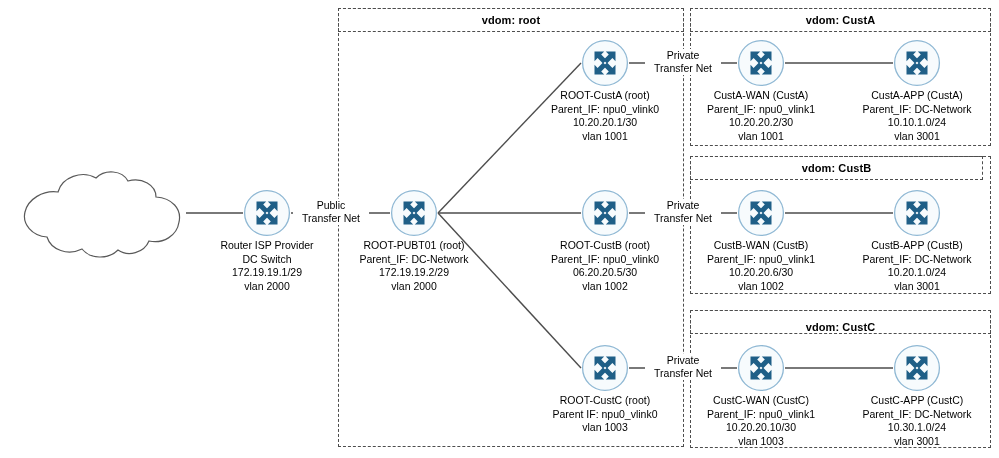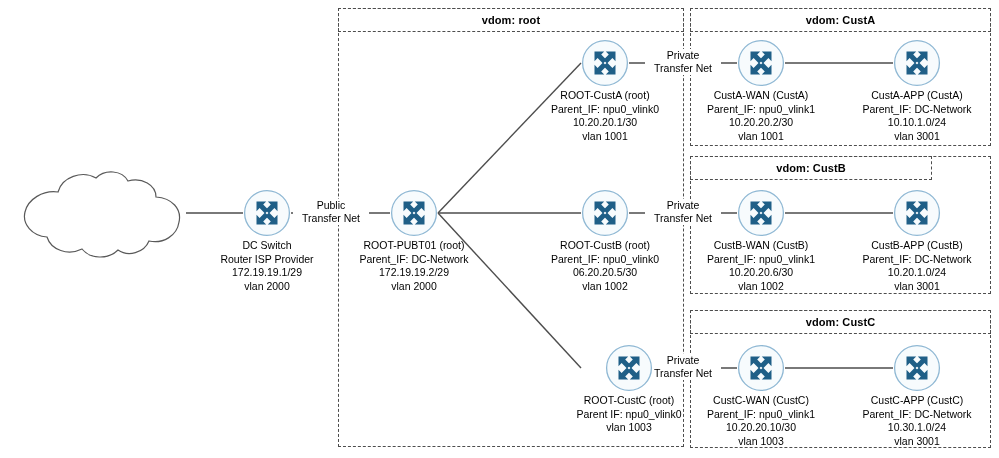--- a/index.html
+++ b/index.html
@@ -138,26 +138,26 @@
   <div class="vdom-header" style="left:338px; top:8px; width:346px; height:24px;">
     <span>vdom: root</span>
   </div>
 
   <div class="vdom-box" style="left:690px; top:8px; width:301px; height:138px;"></div>
   <div class="vdom-header" style="left:690px; top:8px; width:301px; height:24px;">
     <span>vdom: CustA</span>
   </div>
 
   <div class="vdom-box" style="left:690px; top:156px; width:301px; height:138px;"></div>
-  <div class="vdom-header" style="left:690px; top:156px; width:242px; height:24px;">
+  <div class="vdom-header" style="left:690px; top:156px; width:293px; height:24px;">
     <span>vdom: CustB</span>
   </div>
 
   <div class="vdom-box" style="left:690px; top:310px; width:301px; height:138px;"></div>
-  <div class="vdom-header" style="left:690px; top:310px; width:301px; height:24px;">
+  <div class="vdom-header" style="left:690px; top:310px; width:301px; height:24px;align-items:flex-end;">
     <span>vdom: CustC</span>
   </div>
 
   <div class="cloud" style="left:16px; top:168px; width:172px; height:92px;">
     <svg width="172" height="92" viewBox="0 0 172 92" xmlns="http://www.w3.org/2000/svg">
       <path d="M42,24 C46,9 66,2 80,10 C89,1 106,2 112,13 C126,9 140,17 140,29
                C156,30 166,41 163,54 C161,68 147,76 133,73
                C128,85 112,89 102,82 C92,92 74,91 66,81
                C52,88 35,82 31,69 C16,68 6,56 9,44 C12,31 27,22 42,24 Z" fill="#ffffff" stroke="#595959" stroke-width="1.2"></path>
     </svg>
@@ -187,22 +187,22 @@
     <svg class="node-icon" viewBox="0 0 48 48" xmlns="http://www.w3.org/2000/svg">
       <circle cx="24" cy="24" r="22.4" fill="#f7fbfd" stroke="#8fb8d4" stroke-width="1.3"></circle>
       <g fill="#1f5f87">
         <path d="M13.5,12.5 L23.2,12.5 L20.2,15.5 L25.6,20.9 L22.0,24.5 L16.6,19.1 L13.5,22.2 Z"></path>
         <path d="M34.5,12.5 L34.5,22.2 L31.4,19.1 L26.0,24.5 L22.4,20.9 L27.8,15.5 L24.8,12.5 Z"></path>
         <path d="M13.5,35.5 L13.5,25.8 L16.6,28.9 L22.0,23.5 L25.6,27.1 L20.2,32.5 L23.2,35.5 Z"></path>
         <path d="M34.5,35.5 L24.8,35.5 L27.8,32.5 L22.4,27.1 L26.0,23.5 L31.4,28.9 L34.5,25.8 Z"></path>
       </g>
     </svg>
     <div class="node-label">
+      <div>Router ISP Provider</div>
       <div>DC Switch</div>
-      <div>Router ISP Provider</div>
       <div>172.19.19.1/29</div>
       <div>vlan 2000</div>
     </div>
   </div>
 
   <div class="node" style="left:390px; top:189px;">
     <svg class="node-icon" viewBox="0 0 48 48" xmlns="http://www.w3.org/2000/svg">
       <circle cx="24" cy="24" r="22.4" fill="#f7fbfd" stroke="#8fb8d4" stroke-width="1.3"></circle>
       <g fill="#1f5f87">
         <path d="M13.5,12.5 L23.2,12.5 L20.2,15.5 L25.6,20.9 L22.0,24.5 L16.6,19.1 L13.5,22.2 Z"></path>
@@ -320,21 +320,21 @@
       </g>
     </svg>
     <div class="node-label">
       <div>CustB-APP (CustB)</div>
       <div>Parent_IF: DC-Network</div>
       <div>10.20.1.0/24</div>
       <div>vlan 3001</div>
     </div>
   </div>
 
-  <div class="node" style="left:605px; top:344px;">
+  <div class="node" style="left:581px; top:344px;">
     <svg class="node-icon" viewBox="0 0 48 48" xmlns="http://www.w3.org/2000/svg">
       <circle cx="24" cy="24" r="22.4" fill="#f7fbfd" stroke="#8fb8d4" stroke-width="1.3"></circle>
       <g fill="#1f5f87">
         <path d="M13.5,12.5 L23.2,12.5 L20.2,15.5 L25.6,20.9 L22.0,24.5 L16.6,19.1 L13.5,22.2 Z"></path>
         <path d="M34.5,12.5 L34.5,22.2 L31.4,19.1 L26.0,24.5 L22.4,20.9 L27.8,15.5 L24.8,12.5 Z"></path>
         <path d="M13.5,35.5 L13.5,25.8 L16.6,28.9 L22.0,23.5 L25.6,27.1 L20.2,32.5 L23.2,35.5 Z"></path>
         <path d="M34.5,35.5 L24.8,35.5 L27.8,32.5 L22.4,27.1 L26.0,23.5 L31.4,28.9 L34.5,25.8 Z"></path>
       </g>
     </svg>
     <div class="node-label">

